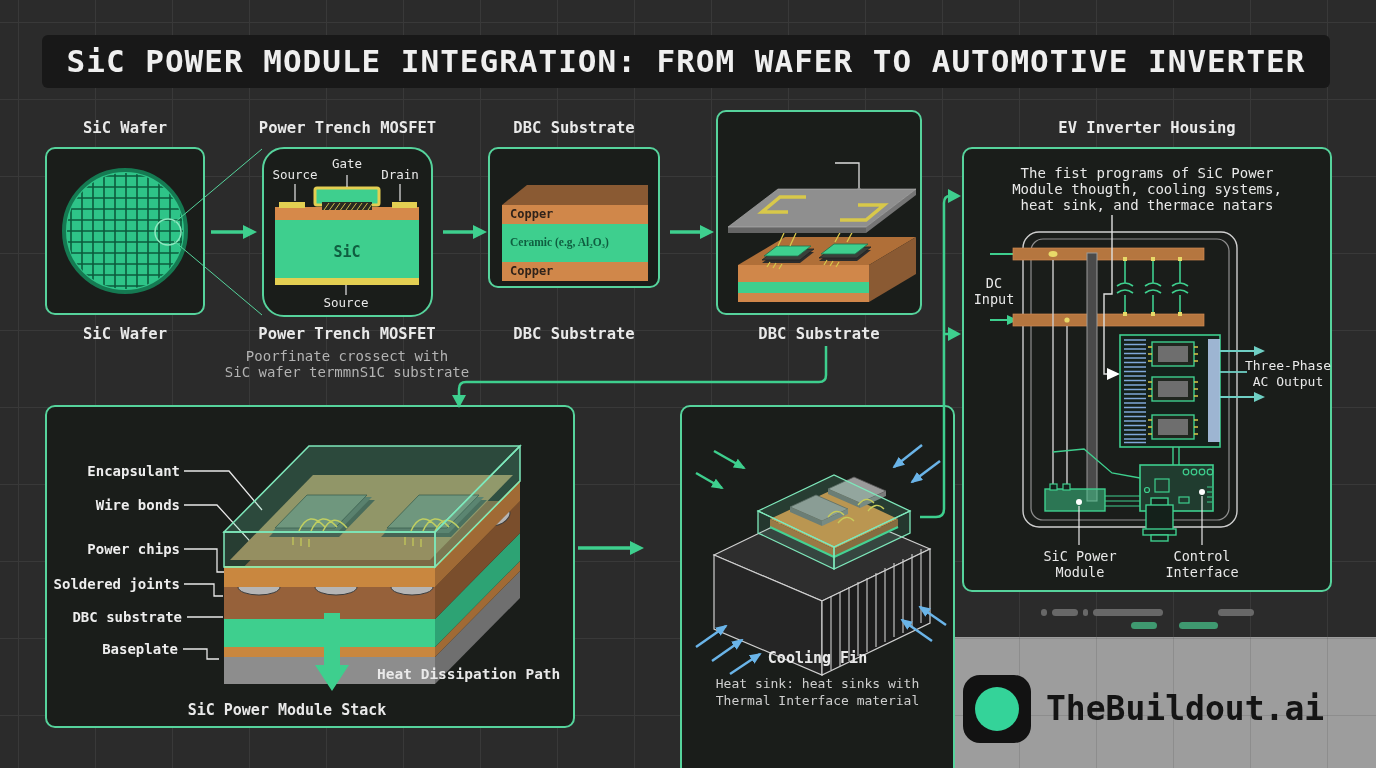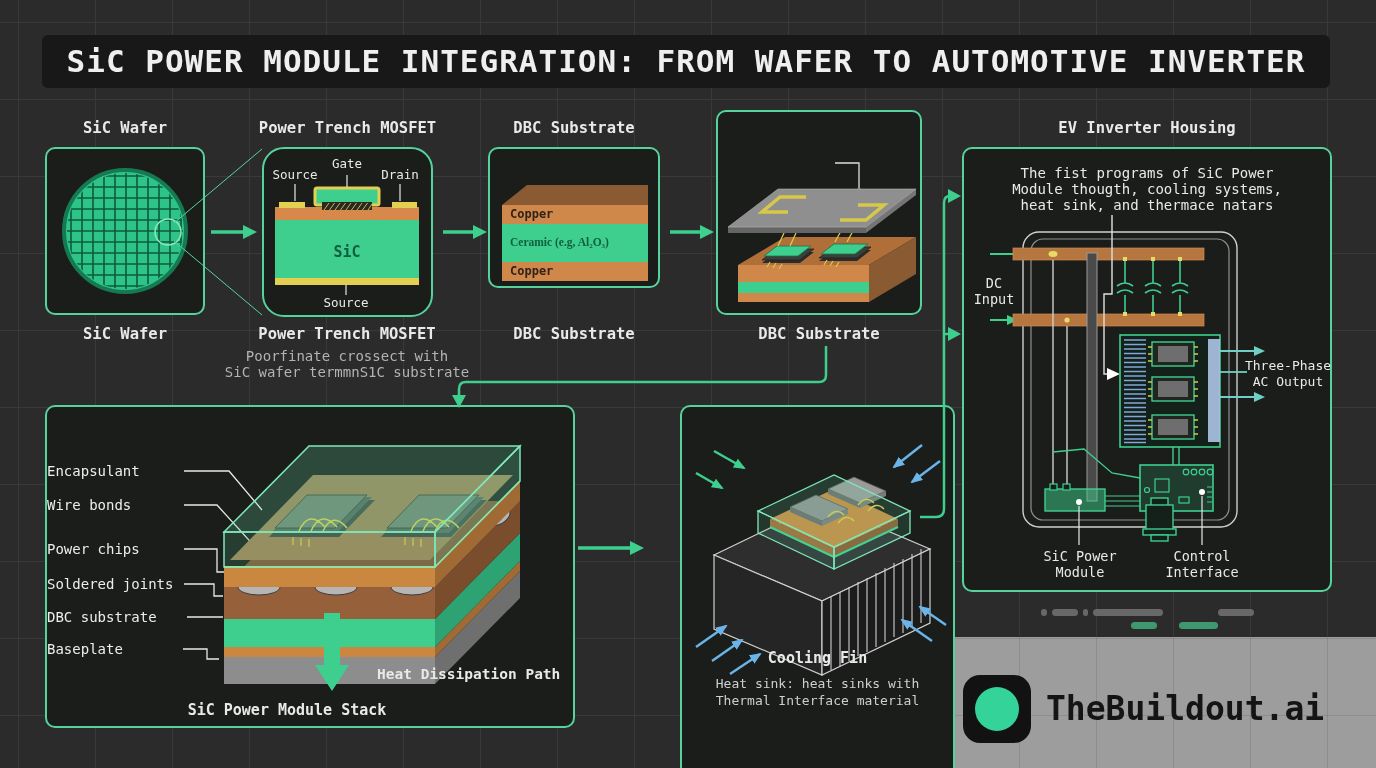--- a/index.html
+++ b/index.html
@@ -19,21 +19,21 @@
     font-weight:bold;font-size:31px;letter-spacing:1px;color:#efefef;
     line-height:53px;white-space:nowrap;
   }
   .panel{
     background:#1a1d1a;border:2px solid #56d39c;border-radius:10px;
   }
   .ptitle{font-size:15.5px;font-weight:bold;color:#e9e9e9;text-align:center;white-space:nowrap;}
   .caption{font-size:15.5px;font-weight:bold;color:#e9e9e9;text-align:center;white-space:nowrap;}
   .note{font-size:14px;color:#b3b3b3;text-align:center;line-height:16px;white-space:nowrap;}
   .small{font-size:12.5px;color:#e9e9e9;}
-  .stacklabel{font-size:14px;font-weight:normal;color:#ededed;text-align:left;white-space:nowrap;}
+  .stacklabel{font-size:14px;font-weight:bold;color:#ededed;text-align:right;white-space:nowrap;}
   .invtext{font-size:13.5px;color:#e9e9e9;text-align:center;line-height:16px;white-space:nowrap;}
   .grayband{
     background-color:#9d9d9d;
     background-image:linear-gradient(rgba(0,0,0,.10) 1px,transparent 1px),
                      linear-gradient(90deg,rgba(0,0,0,.10) 1px,transparent 1px);
     background-size:77px 77px;background-position:26px 1px;
   }
   .dash{position:absolute;height:7px;border-radius:3.5px;}
   .logoText{font-size:33px;font-weight:bold;color:#141414;line-height:68px;white-space:nowrap;}
   svg{display:block;}

